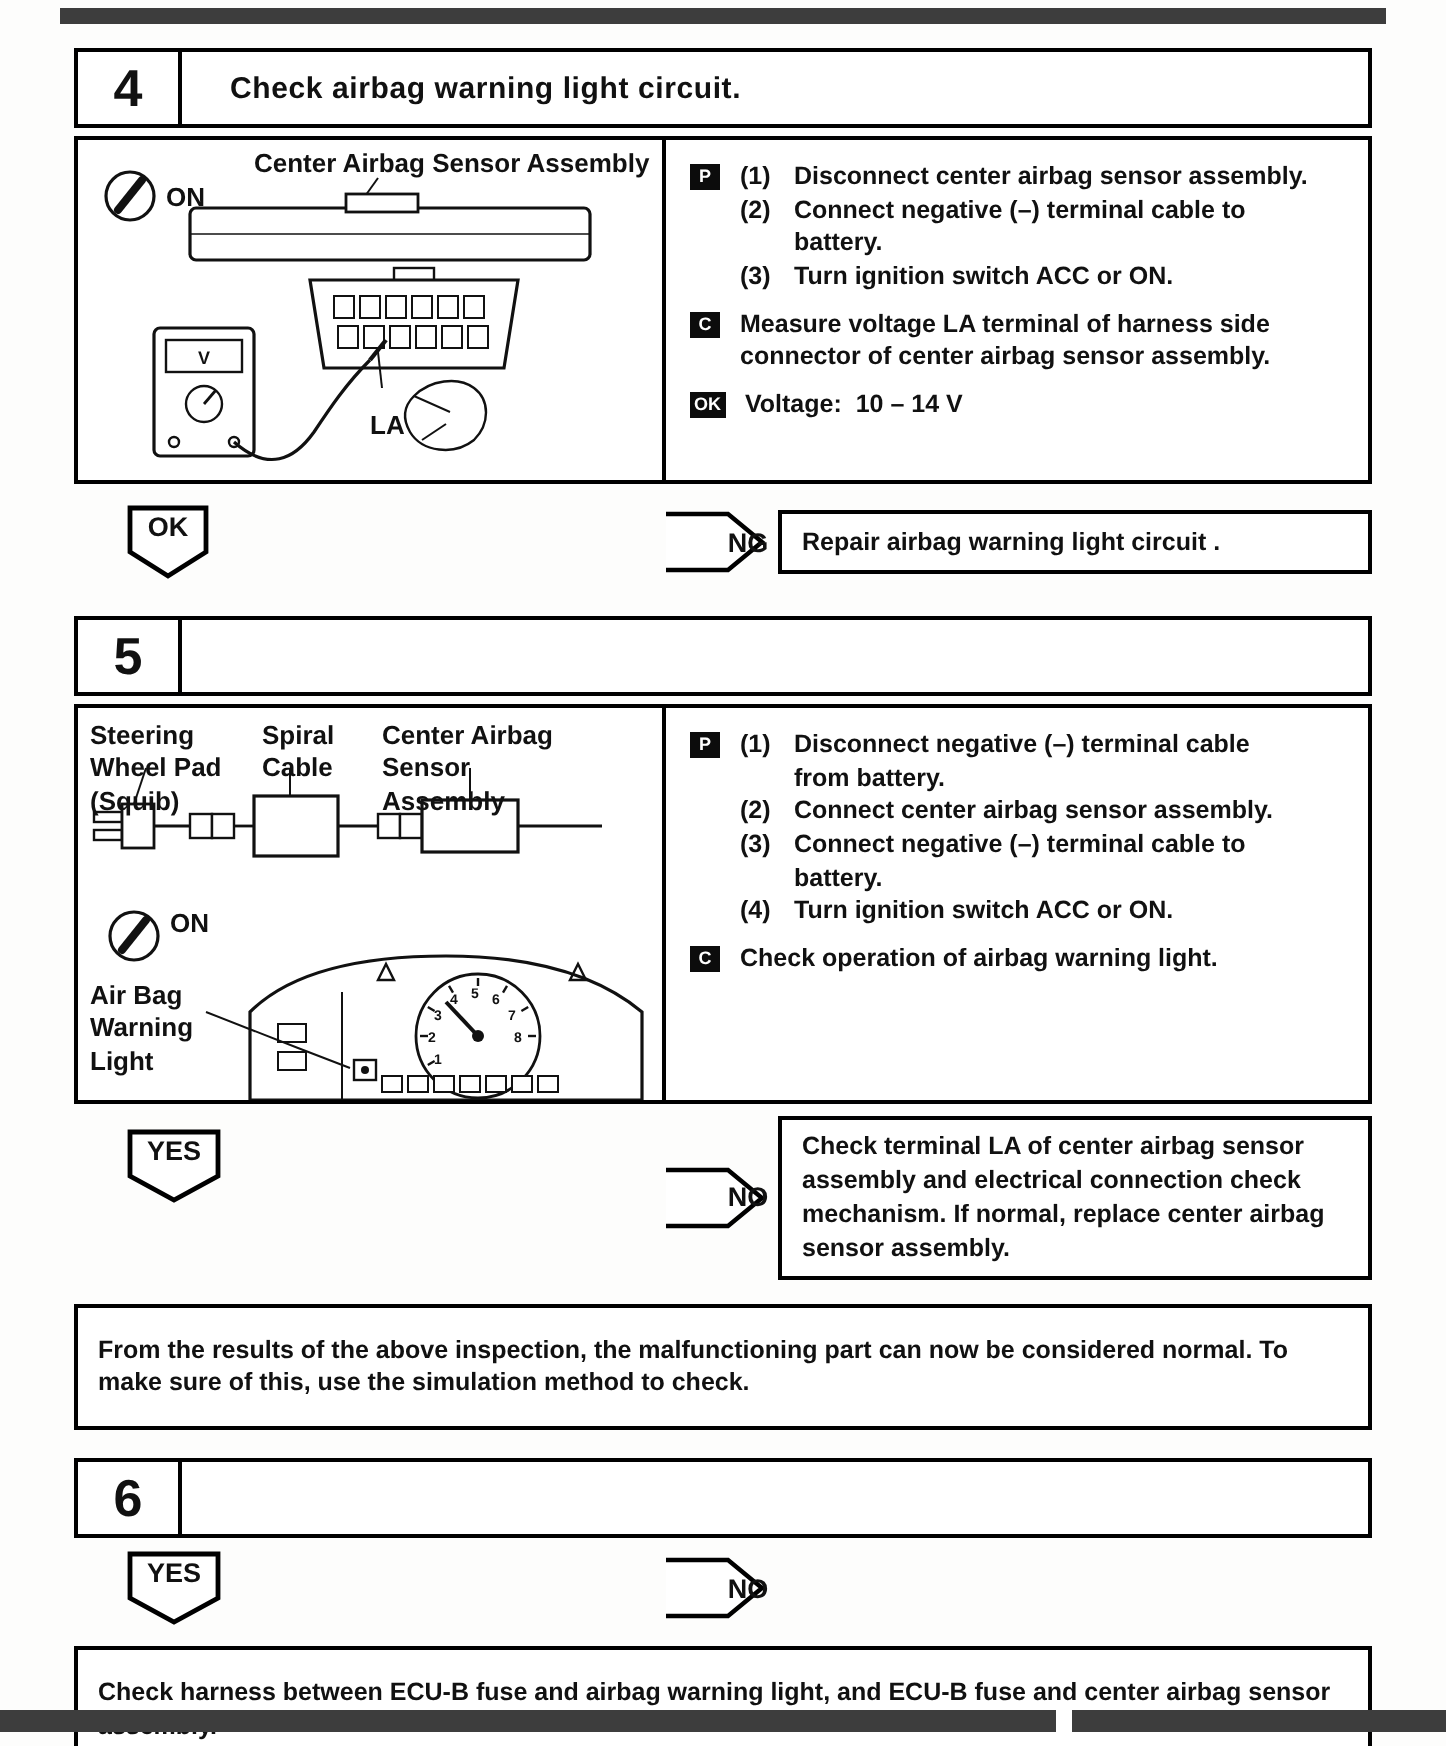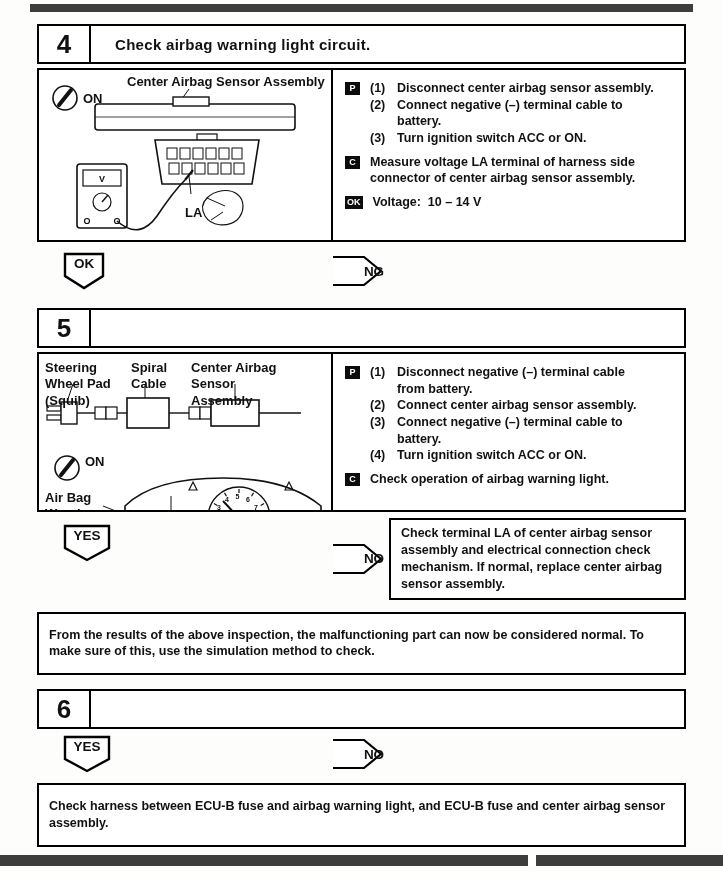--- a/index.html
+++ b/index.html
@@ -21,21 +21,21 @@
   .step-num {
     width:52px; flex:0 0 52px; border-right:2px solid #000;
     display:flex; align-items:center; justify-content:center;
     font-size:26px; font-weight:bold;
   }
   .step-title { display:flex; align-items:center; padding-left:24px; font-size:15px; font-weight:bold; letter-spacing:.3px; }
 
   
   .step-body { border:2px solid #000; margin-top:4px; display:flex; background:#fff; }
   .body4 { height:174px; }
-  .body5 { height:160px; }
+  .body5 { height:200px; }
   .illus { width:294px; flex:0 0 294px; border-right:2px solid #000; position:relative; overflow:hidden; }
   .illus svg { position:absolute; left:0; top:0; }
   .ov { position:absolute; font-size:13px; font-weight:bold; line-height:1.25; color:#111; }
 
   .instructions { flex:1; padding:10px 12px 6px 12px; }
   .inst-row { display:flex; margin-bottom:7px; }
   .badge {
     flex:0 0 auto; min-width:15px; height:13px; padding:0 2px;
     background:#0c0c0c; color:#fff;
     font-size:9px; font-weight:bold; text-align:center; line-height:13px;
@@ -208,20 +208,21 @@
             <span class="penta-t" style="width:42px;">OK</span>
           </div>
         </div>
         <div class="res-right">
           <div class="flag">
             <svg width="54" height="34" viewBox="0 0 54 34">
               <polyline points="2,3 33,3 50,17 33,31 2,31" fill="#fff" stroke="#000" stroke-width="2.2"></polyline>
             </svg>
             <span class="flag-t">NG</span>
           </div>
+          <div class="res-box">Repair airbag warning light circuit .</div>
         </div>
       </div>
     </section>
 
     <section>
       <div class="step-header mt18">
         <div class="step-num">5</div>
       </div>
 
       <div class="step-body body5">

